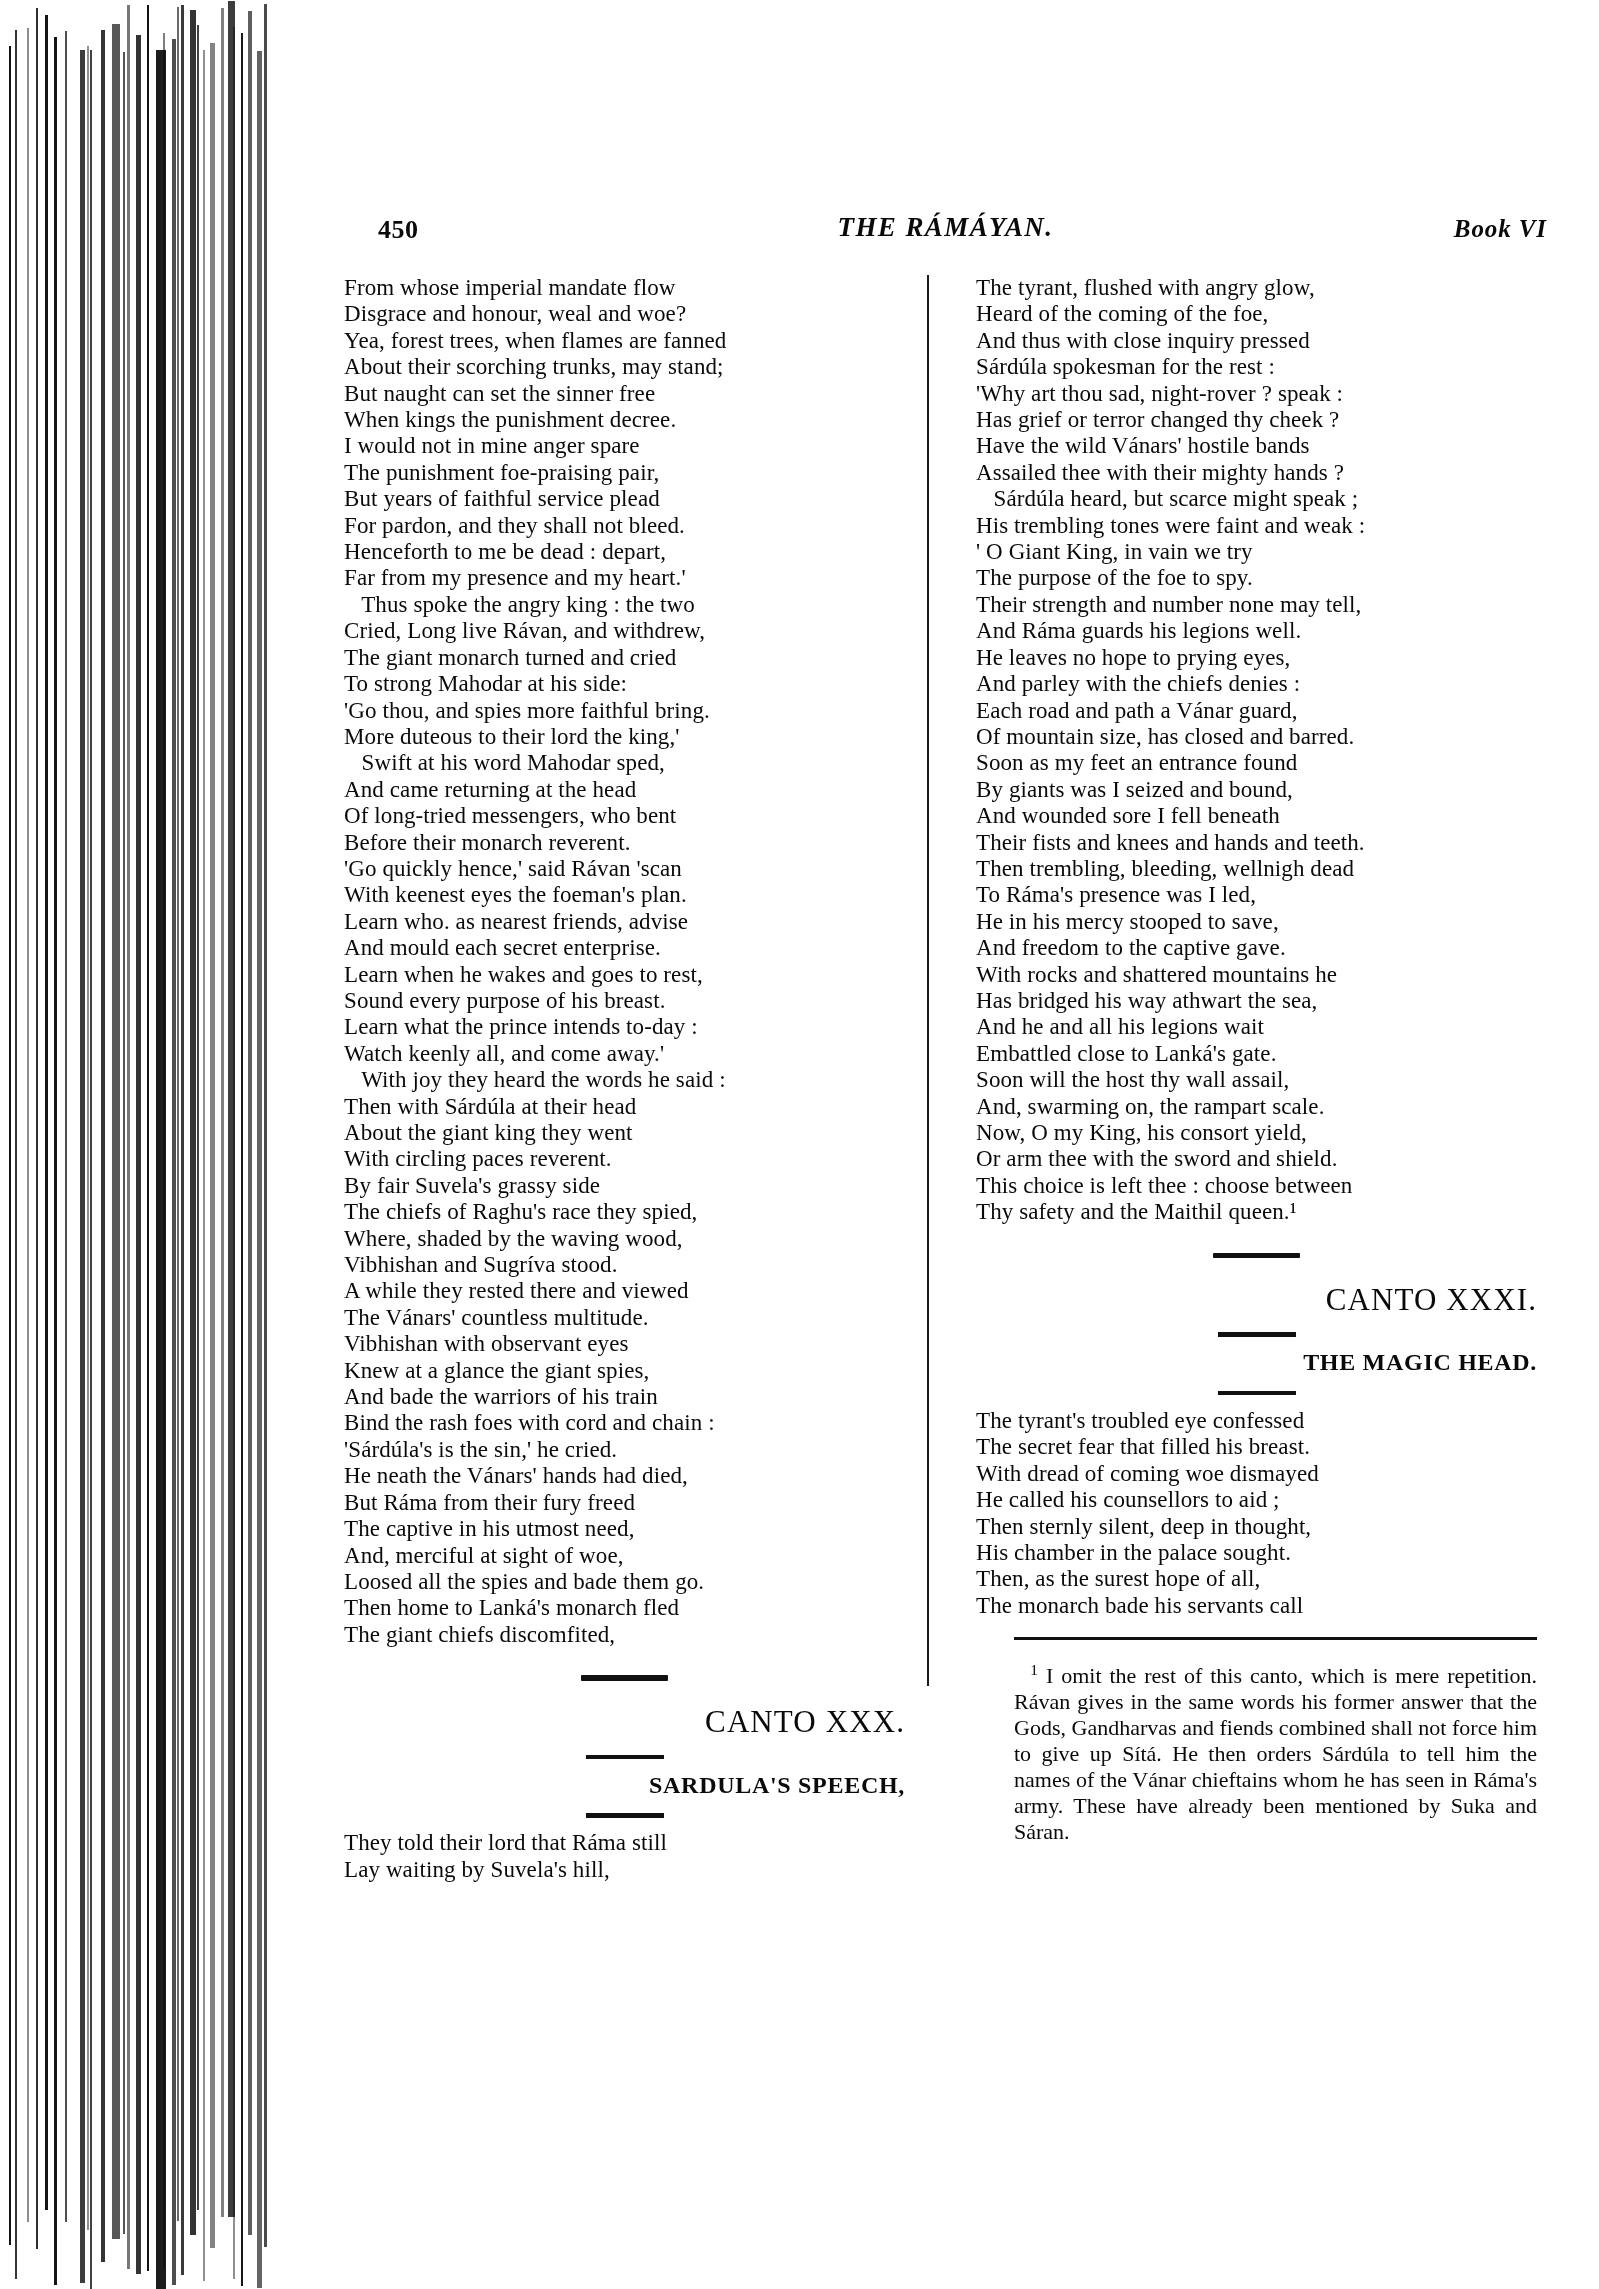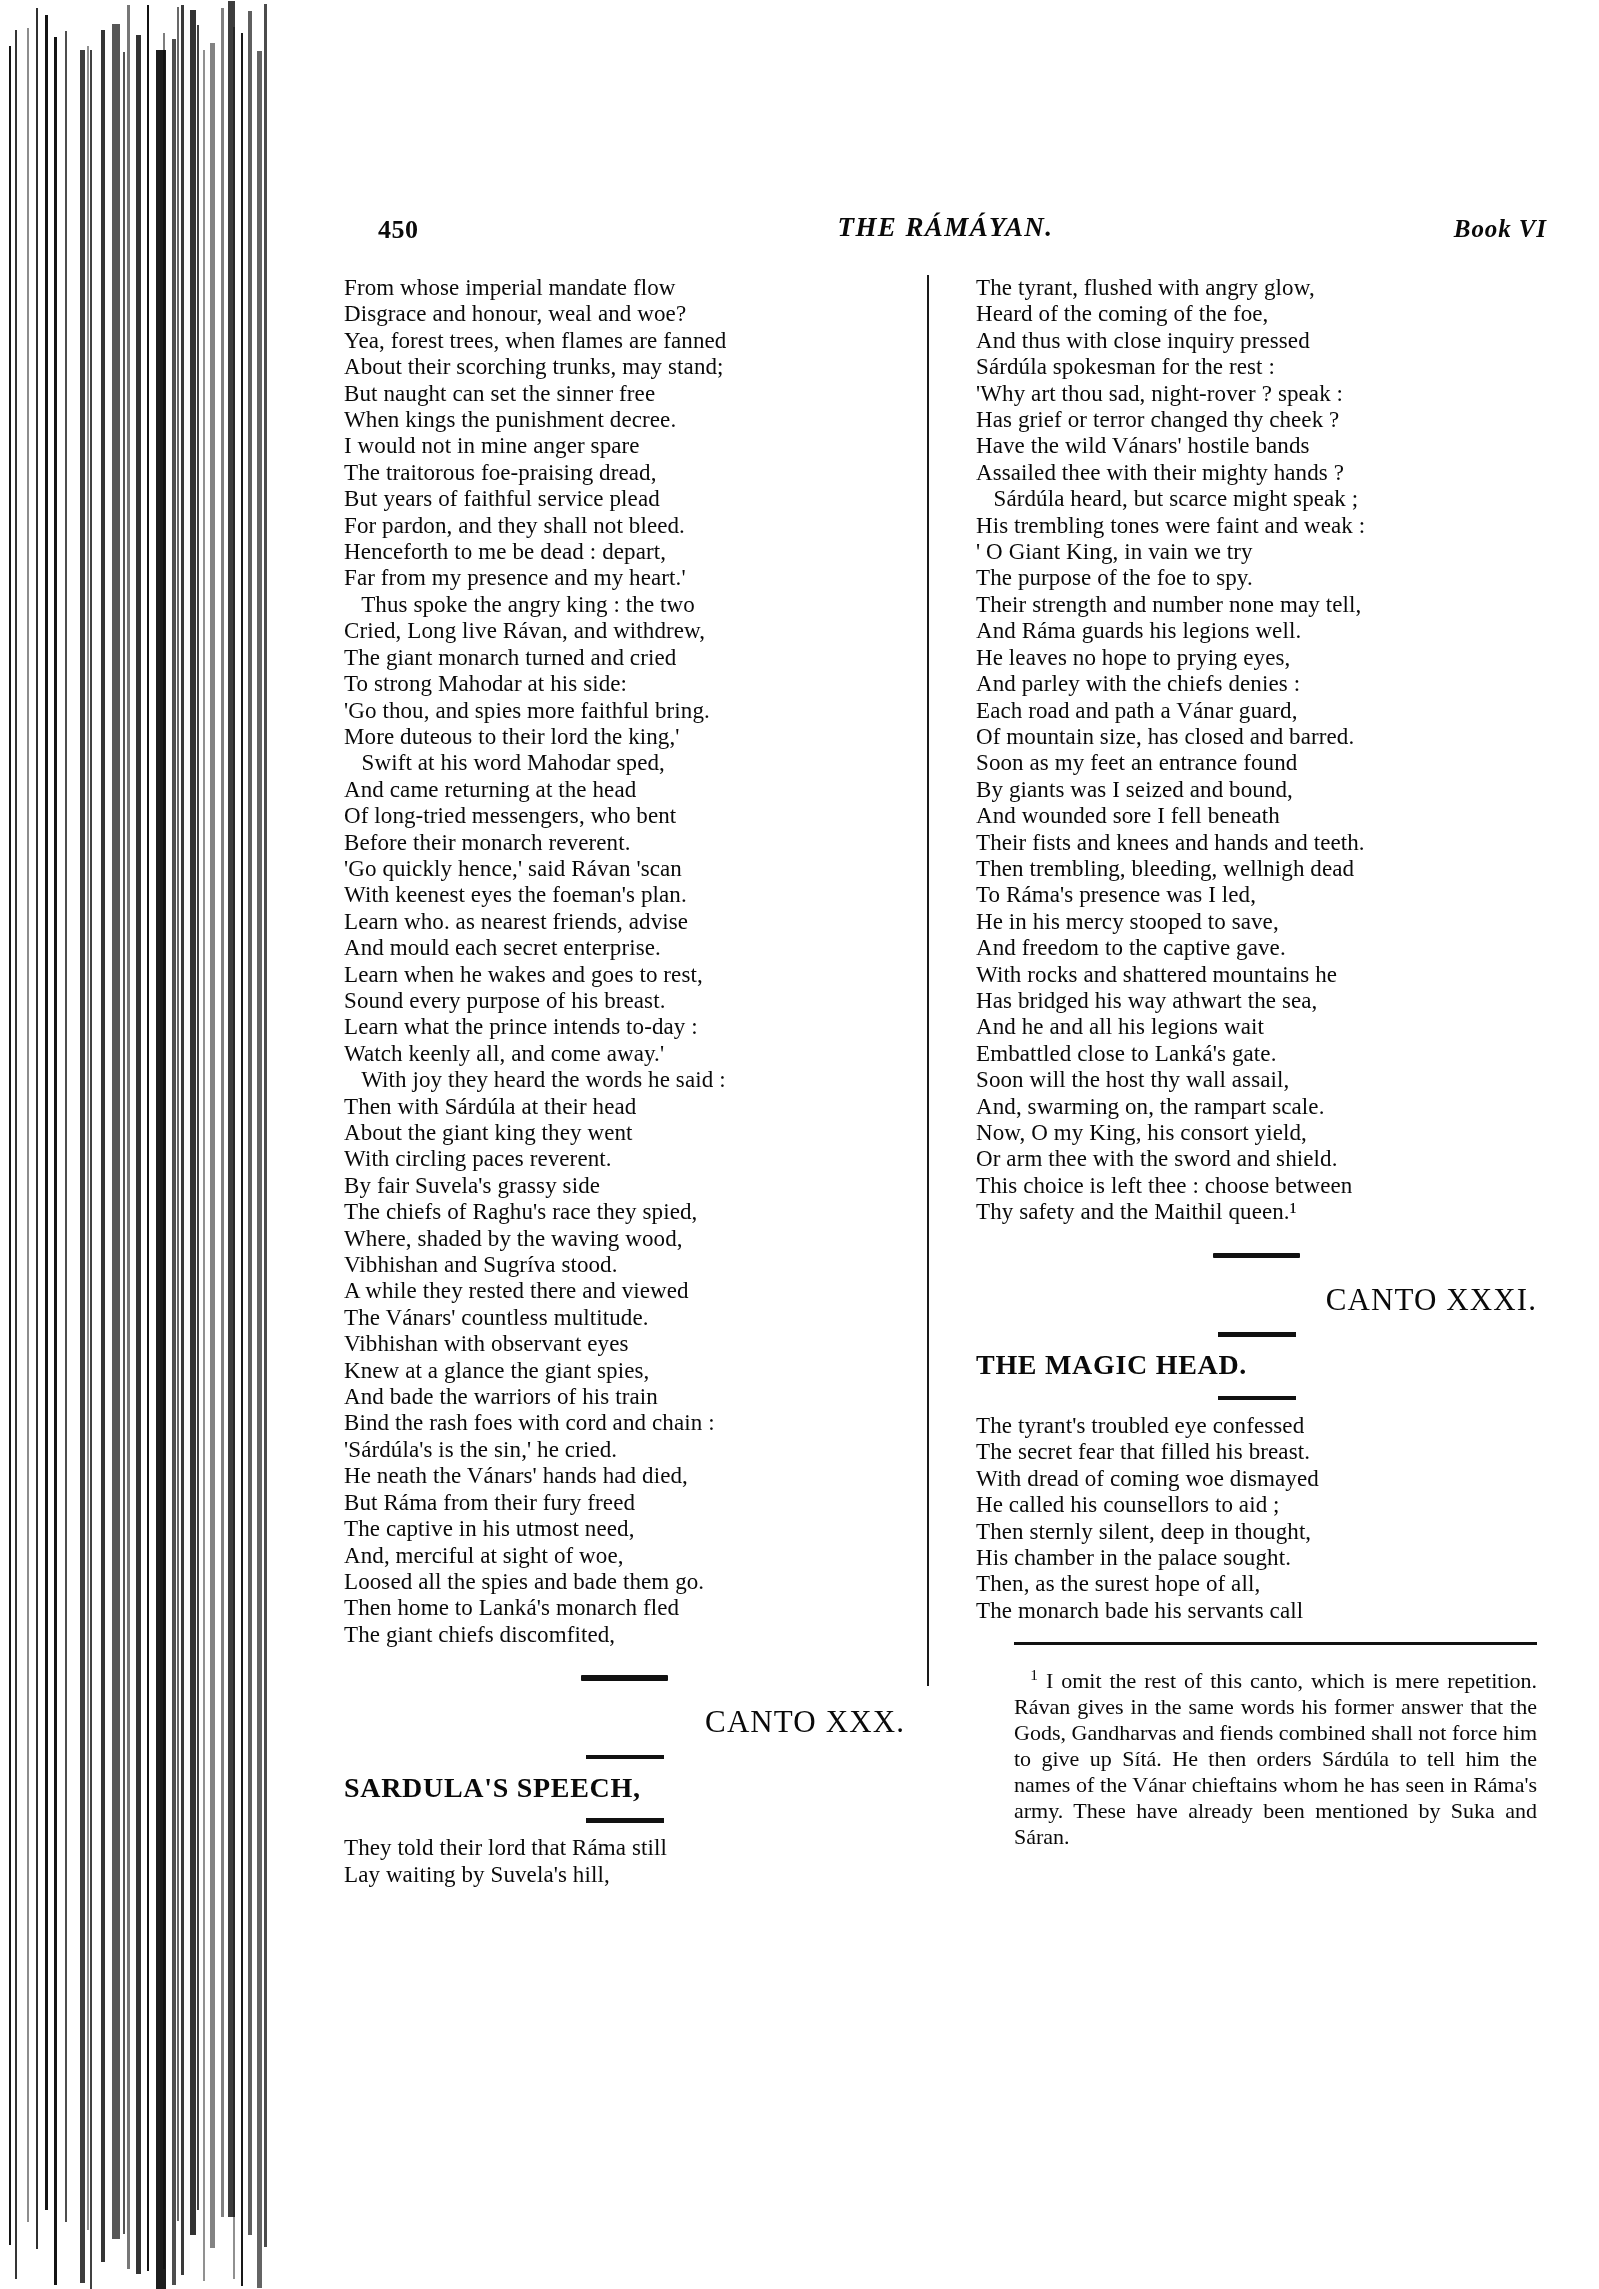--- a/index.html
+++ b/index.html
@@ -121,22 +121,22 @@
     margin: 27px auto 23.5px auto;
     border-radius: 0.9px;
   }
   .canto-title {
     text-align: right;
     font-size: 31px;
     letter-spacing: 1.1px;
     margin-top: 22px;
   }
   .canto-sub {
-    text-align: left;
-    font-size: 28px;
+    text-align: right;
+    font-size: 24px;
     letter-spacing: 0.7px;
     font-weight: bold;
   }
 
   
   #footnote-rule {
     position: absolute;
     left: 38px;
     top: 0;
     width: 523px;
@@ -209,21 +209,21 @@
 
     <div class="col col-left">
       <div class="verse" id="left-verse">
           <div class="ln">From whose imperial mandate flow</div>
           <div class="ln">Disgrace and honour, weal and woe?</div>
           <div class="ln">Yea, forest trees, when flames are fanned</div>
           <div class="ln">About their scorching trunks, may stand;</div>
           <div class="ln">But naught can set the sinner free</div>
           <div class="ln">When kings the punishment decree.</div>
           <div class="ln">I would not in mine anger spare</div>
-          <div class="ln">The traitorous foe-praising dread,</div>
+          <div class="ln">The punishment foe-praising pair,</div>
           <div class="ln">But years of faithful service plead</div>
           <div class="ln">For pardon, and they shall not bleed.</div>
           <div class="ln">Henceforth to me be dead : depart,</div>
           <div class="ln">Far from my presence and my heart.'</div>
           <div class="ln">   Thus spoke the angry king : the two</div>
           <div class="ln">Cried, Long live Rávan, and withdrew,</div>
           <div class="ln">The giant monarch turned and cried</div>
           <div class="ln">To strong Mahodar at his side:</div>
           <div class="ln">'Go thou, and spies more faithful bring.</div>
           <div class="ln">More duteous to their lord the king,'</div>

